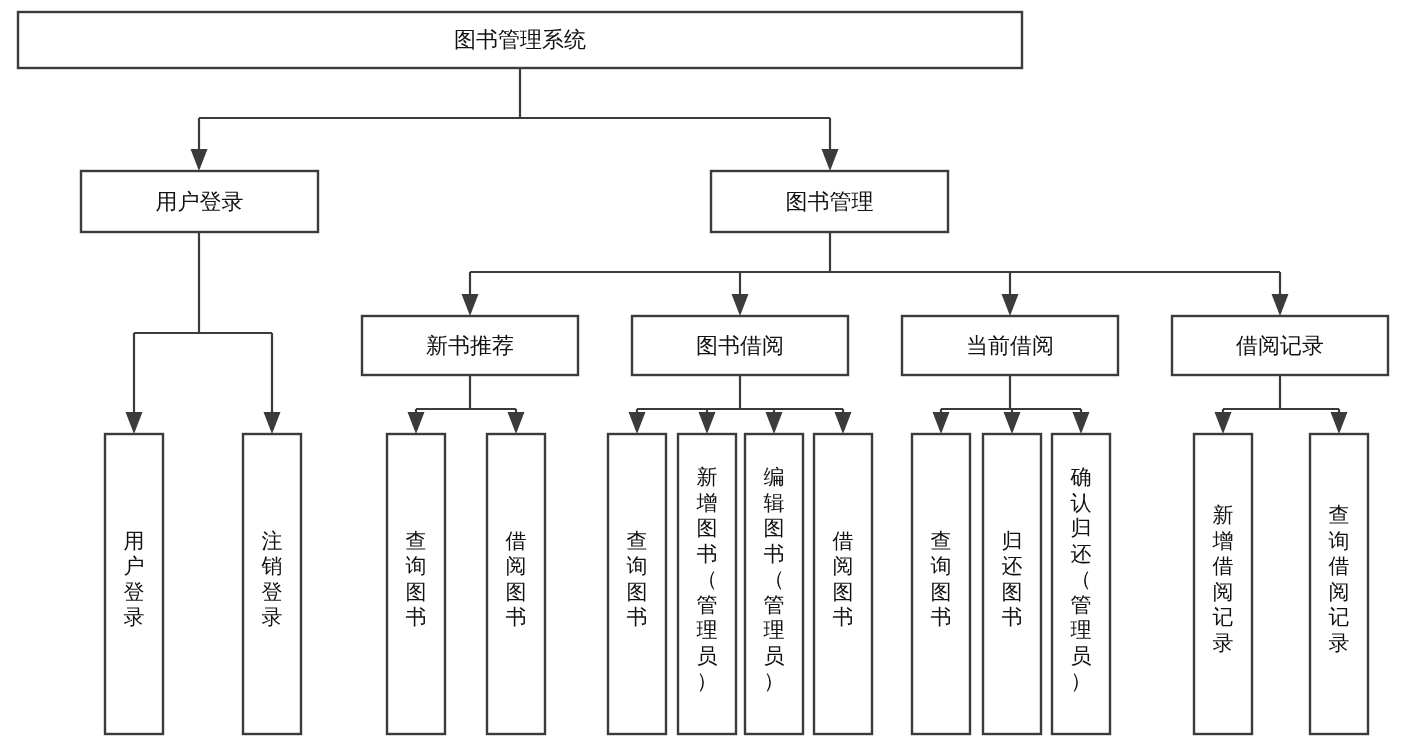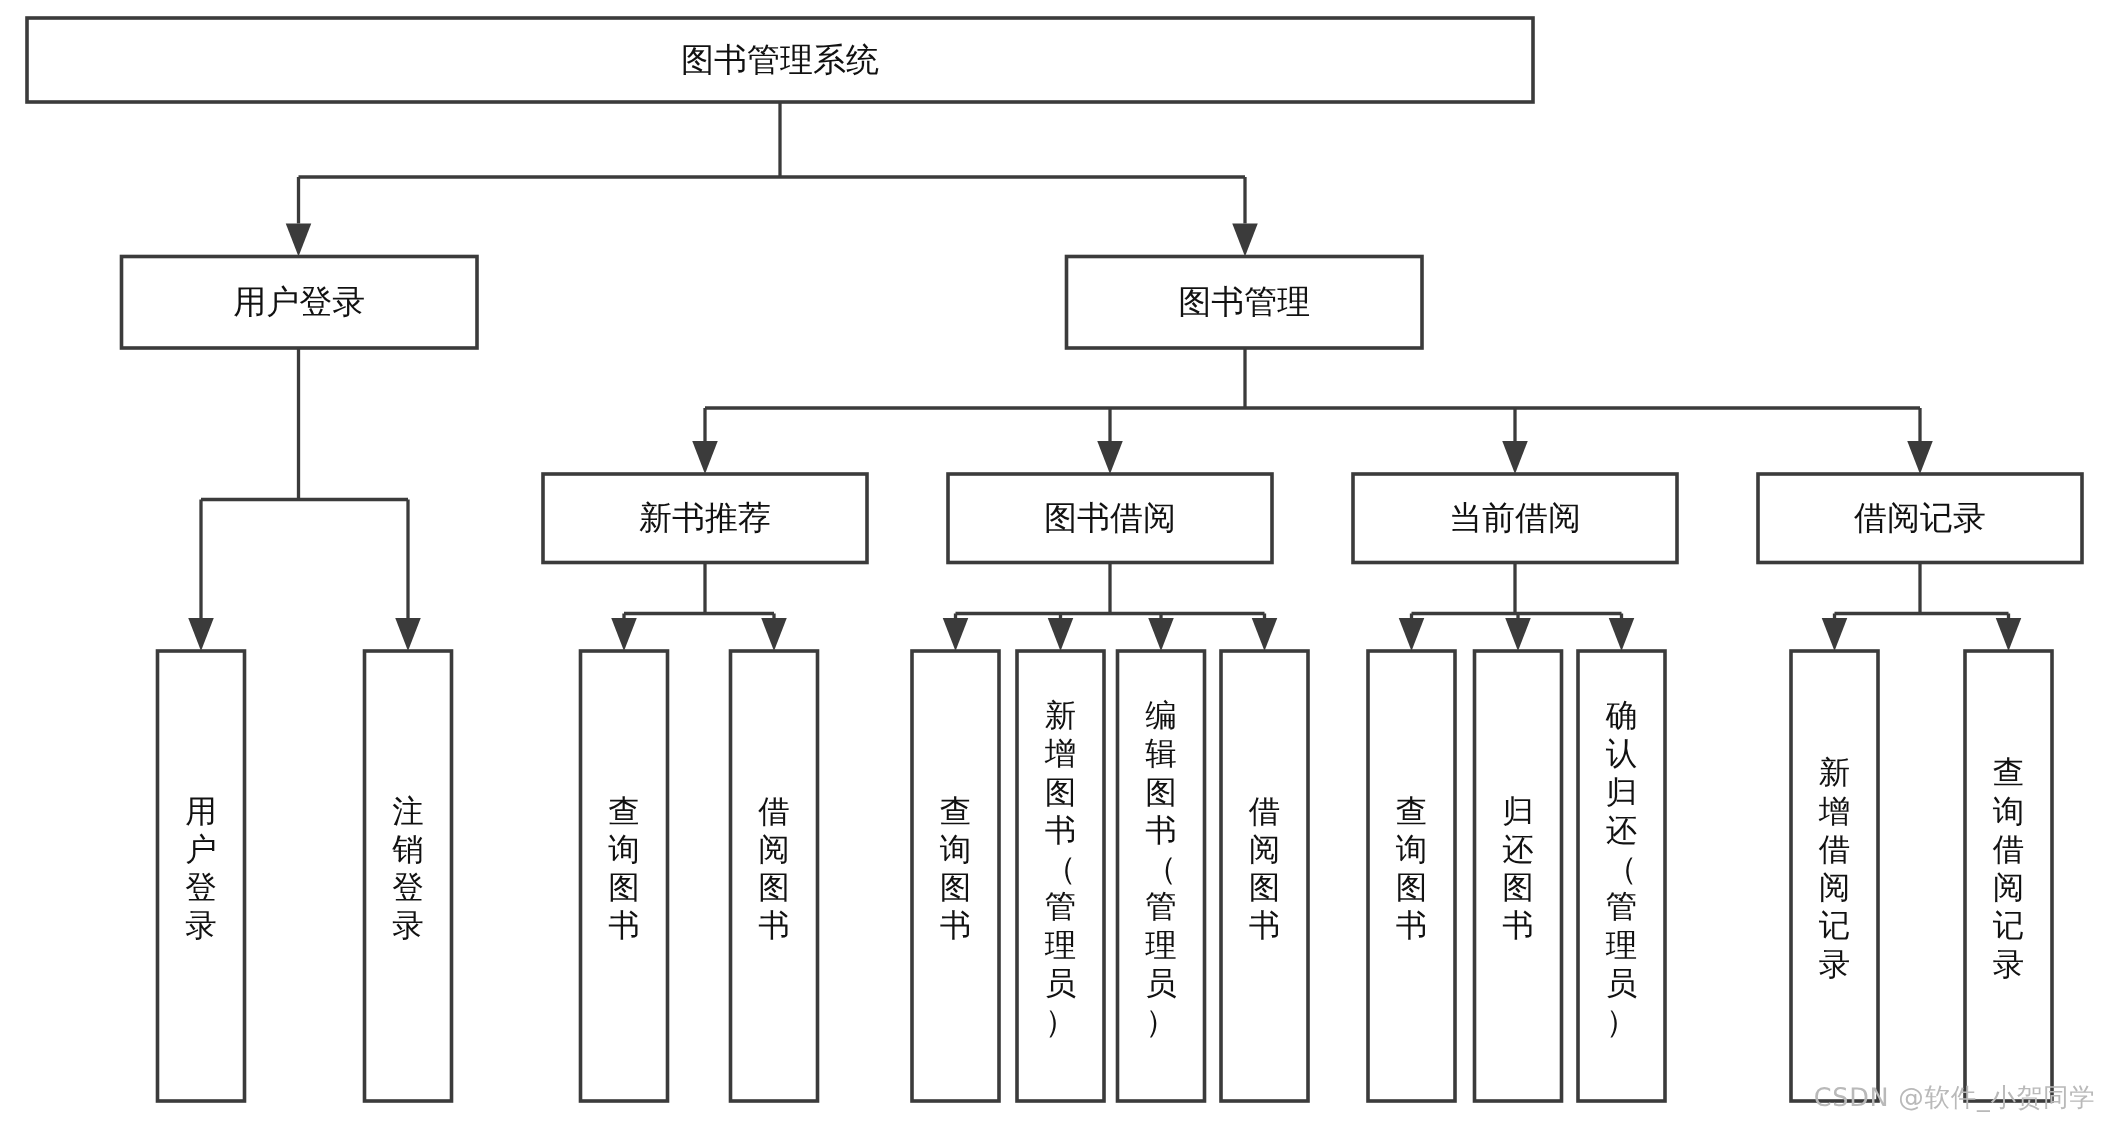--- a/index.html
+++ b/index.html
@@ -200,14 +200,13 @@
         <g>
           <rect x="1194" y="434" width="58" height="300" class="node-box"></rect>
           <text x="1223" y="522.25" class="node-label-v"><tspan x="1223" dy="0">新</tspan><tspan x="1223" dy="25.5">增</tspan><tspan x="1223" dy="25.5">借</tspan><tspan x="1223" dy="25.5">阅</tspan><tspan x="1223" dy="25.5">记</tspan><tspan x="1223" dy="25.5">录</tspan></text>
         </g>
         <g>
           <rect x="1310" y="434" width="58" height="300" class="node-box"></rect>
           <text x="1339" y="522.25" class="node-label-v"><tspan x="1339" dy="0">查</tspan><tspan x="1339" dy="25.5">询</tspan><tspan x="1339" dy="25.5">借</tspan><tspan x="1339" dy="25.5">阅</tspan><tspan x="1339" dy="25.5">记</tspan><tspan x="1339" dy="25.5">录</tspan></text>
         </g>
       </g>
   </svg>
-  <div class="watermark">CSDN @软件_小贺同学</div>
 </div>
 
 </body></html>

